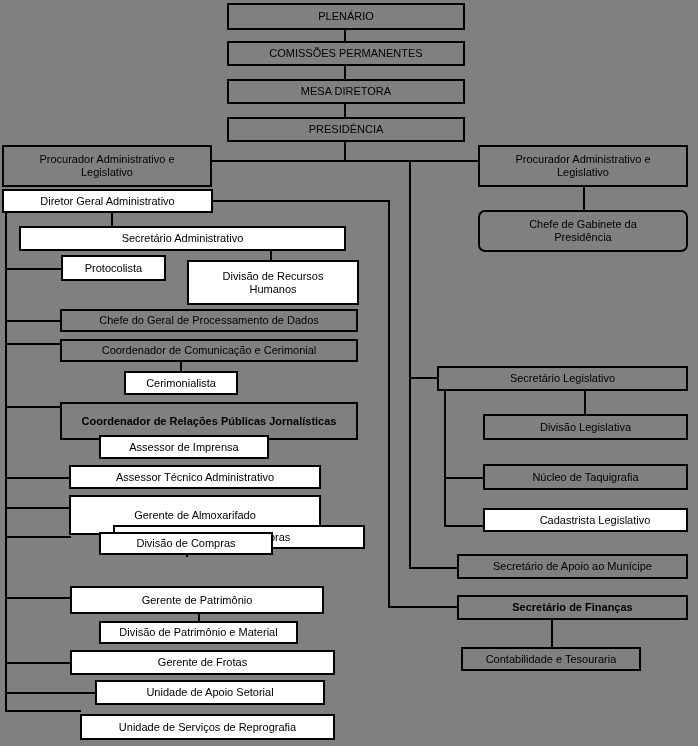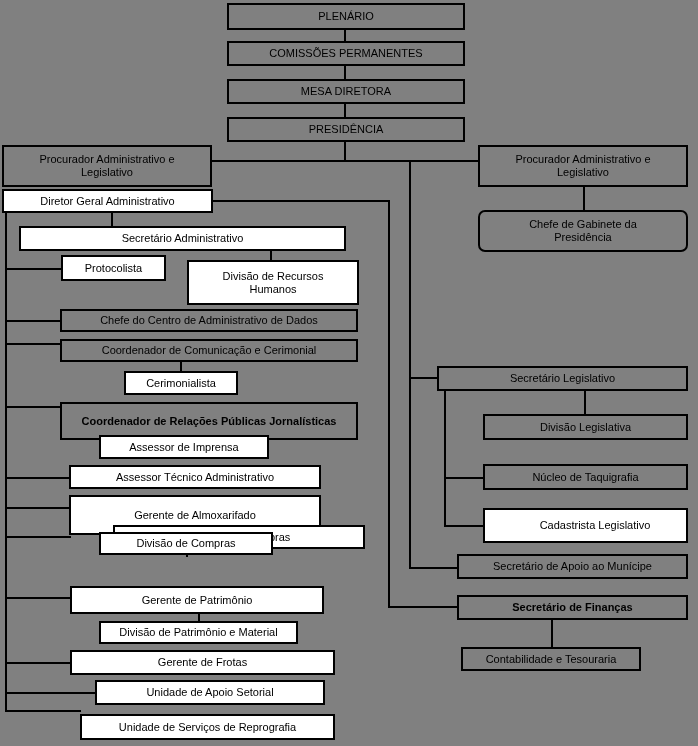--- a/index.html
+++ b/index.html
@@ -133,21 +133,21 @@
   <div class="node white" style="left:61px;top:255px;width:105px;height:26px;">
     <span class="lbl">Protocolista</span>
   </div>
 
   <div class="node white" style="left:187px;top:260px;width:172px;height:45px;">
     <span class="lbl">Divisão de Recursos
 Humanos</span>
   </div>
 
   <div class="node gray" style="left:60px;top:309px;width:298px;height:23px;">
-    <span class="lbl">Chefe do Centro de Administrativo de Dados</span>
+    <span class="lbl">Chefe do Geral de Processamento de Dados</span>
   </div>
 
   <div class="node gray" style="left:60px;top:339px;width:298px;height:23px;">
     <span class="lbl">Coordenador de Comunicação e Cerimonial</span>
   </div>
 
   <div class="node white" style="left:124px;top:371px;width:114px;height:24px;">
     <span class="lbl">Cerimonialista</span>
   </div>
 
@@ -200,21 +200,21 @@
   </div>
 
   <div class="node gray" style="left:483px;top:414px;width:205px;height:26px;">
     <span class="lbl">Divisão Legislativa</span>
   </div>
 
   <div class="node gray" style="left:483px;top:464px;width:205px;height:26px;">
     <span class="lbl">Núcleo de Taquigrafia</span>
   </div>
 
-  <div class="node white" style="left:483px;top:508px;width:205px;height:35px;padding-left:22px;">
+  <div class="node white" style="left:483px;top:508px;width:205px;height:24px;padding-left:22px;">
     <span class="lbl">Cadastrista Legislativo</span>
   </div>
 
   <div class="node gray" style="left:457px;top:554px;width:231px;height:25px;">
     <span class="lbl">Secretário de Apoio ao Munícipe</span>
   </div>
 
   <div class="node gray bold" style="left:457px;top:595px;width:231px;height:25px;">
     <span class="lbl">Secretário de Finanças</span>
   </div>

